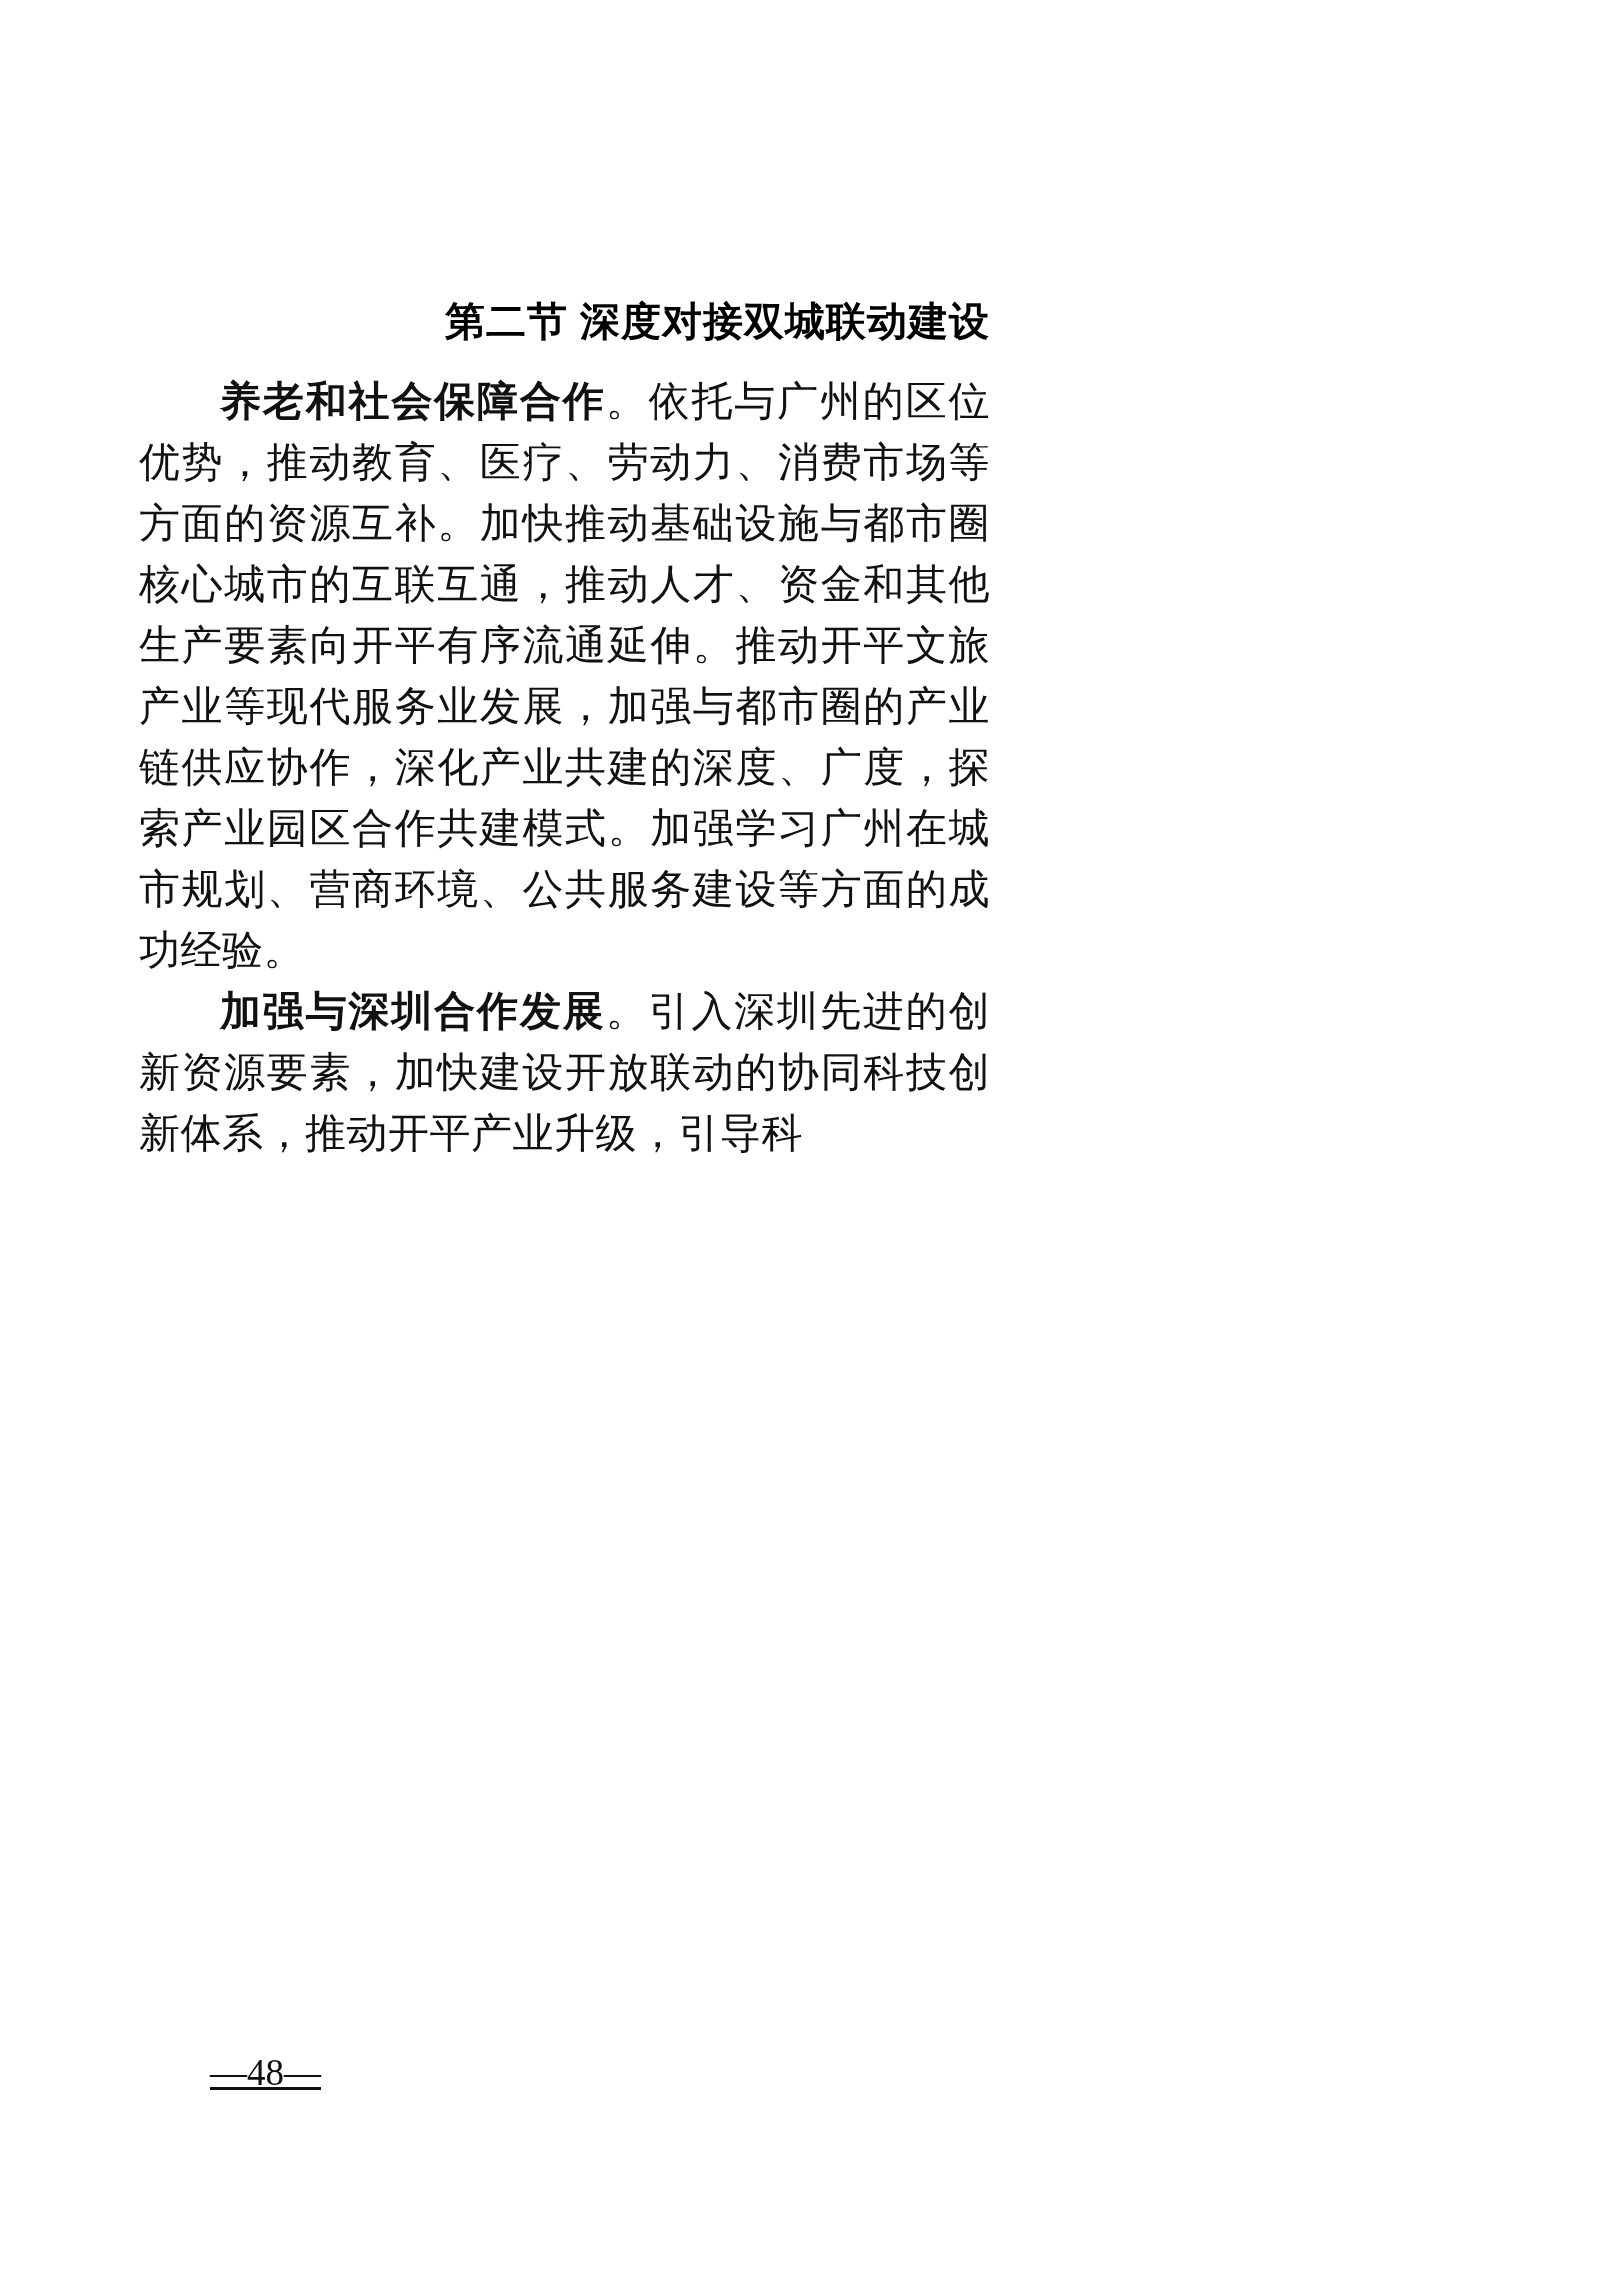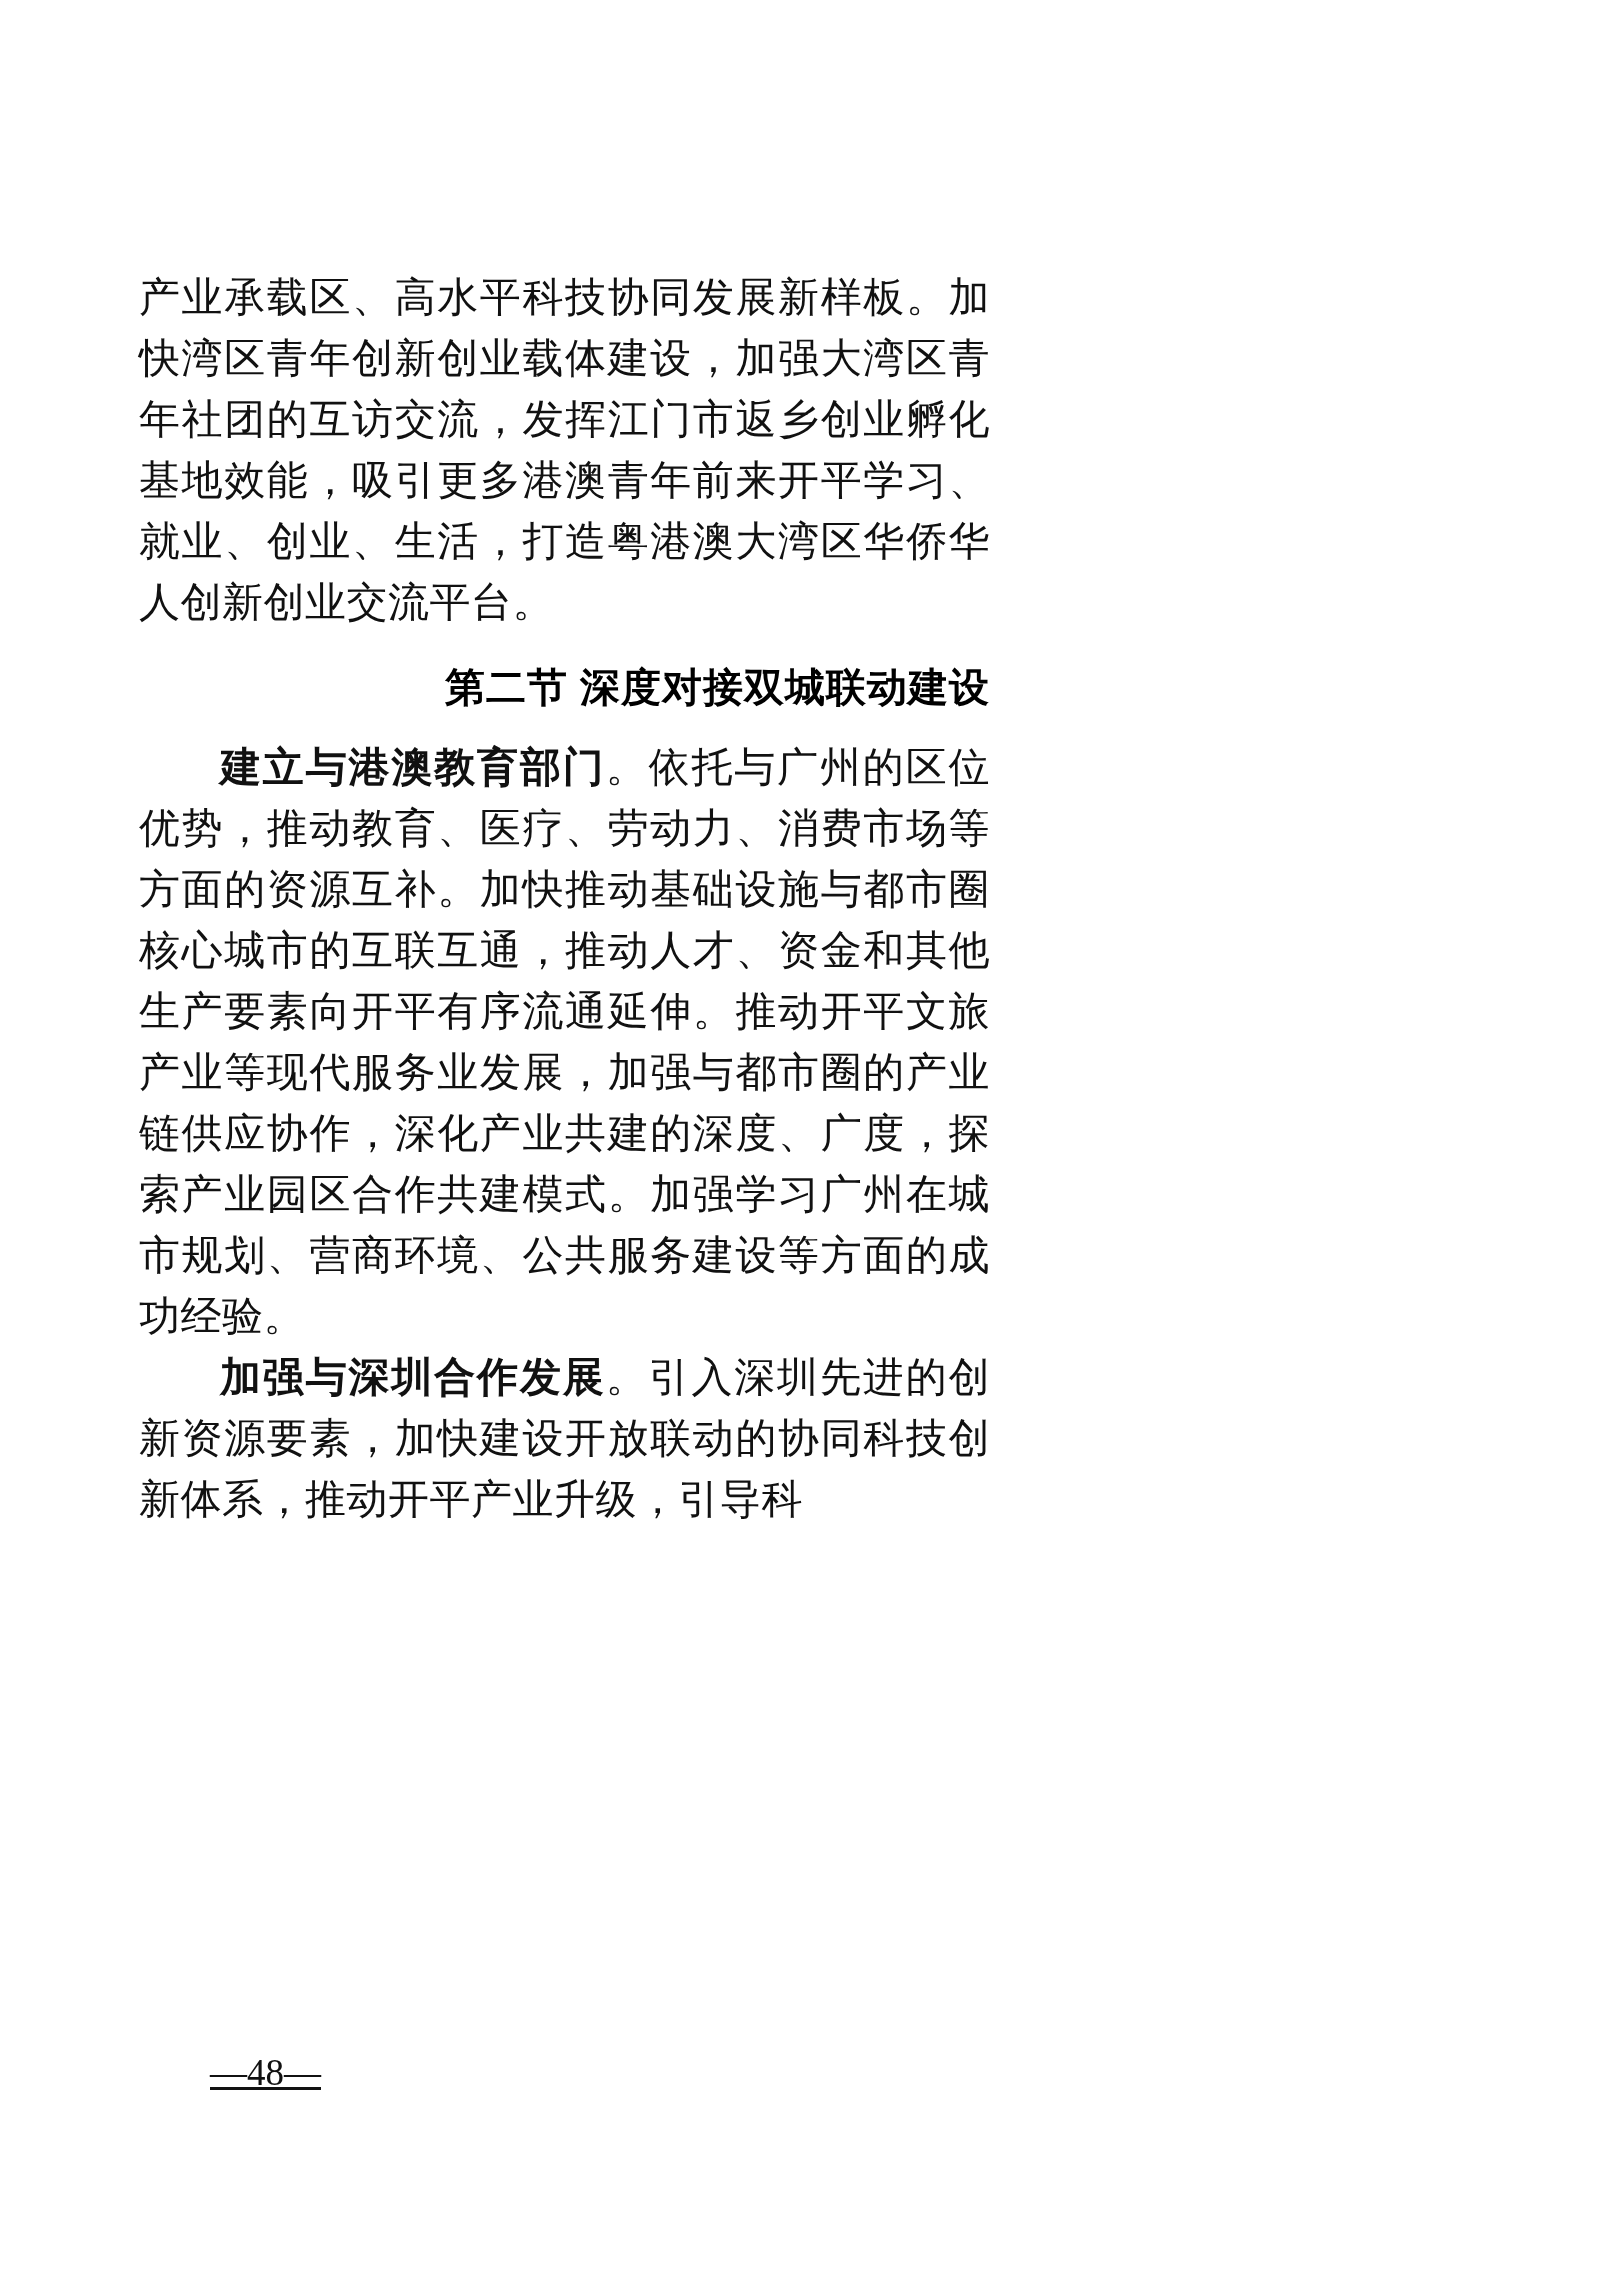--- a/index.html
+++ b/index.html
@@ -83,29 +83,26 @@
     text-decoration: underline;
   }
 </style>
 </head>
 <body>
 
 <div class="page">
 
   <div class="content">
 
-    <p class="para">
-      <span>产业承载区、高水平科技协同发展新样板。加快湾区青年创新创业载体建设，加强大湾区青年社团的互访交流，发挥江门市返乡创业孵化基地效能，吸引更多港澳青年前来开平学习、就业、创业、生活，打造粤港澳大湾区华侨华人创新创业交流平台。</span>
-    </p>
 
 
     <h2 class="section-heading">第二节  深度对接双城联动建设</h2>
 
     <p class="para indent">
-      <span class="lead">建立与港澳教育部门</span><span>。依托与广州的区位优势，推动教育、医疗、劳动力、消费市场等方面的资源互补。加快推动基础设施与都市圈核心城市的互联互通，推动人才、资金和其他生产要素向开平有序流通延伸。推动开平文旅产业等现代服务业发展，加强与都市圈的产业链供应协作，深化产业共建的深度、广度，探索产业园区合作共建模式。加强学习广州在城市规划、营商环境、公共服务建设等方面的成功经验。</span>
+      <span class="lead">养老和社会保障合作</span><span>。依托与广州的区位优势，推动教育、医疗、劳动力、消费市场等方面的资源互补。加快推动基础设施与都市圈核心城市的互联互通，推动人才、资金和其他生产要素向开平有序流通延伸。推动开平文旅产业等现代服务业发展，加强与都市圈的产业链供应协作，深化产业共建的深度、广度，探索产业园区合作共建模式。加强学习广州在城市规划、营商环境、公共服务建设等方面的成功经验。</span>
     </p>
 
     <p class="para indent">
       <span class="lead">加强与深圳合作发展</span><span>。引入深圳先进的创新资源要素，加快建设开放联动的协同科技创新体系，推动开平产业升级，引导科</span>
     </p>
 
   </div>
 
   <div class="footer">
     <div class="page-number">—48—</div>

